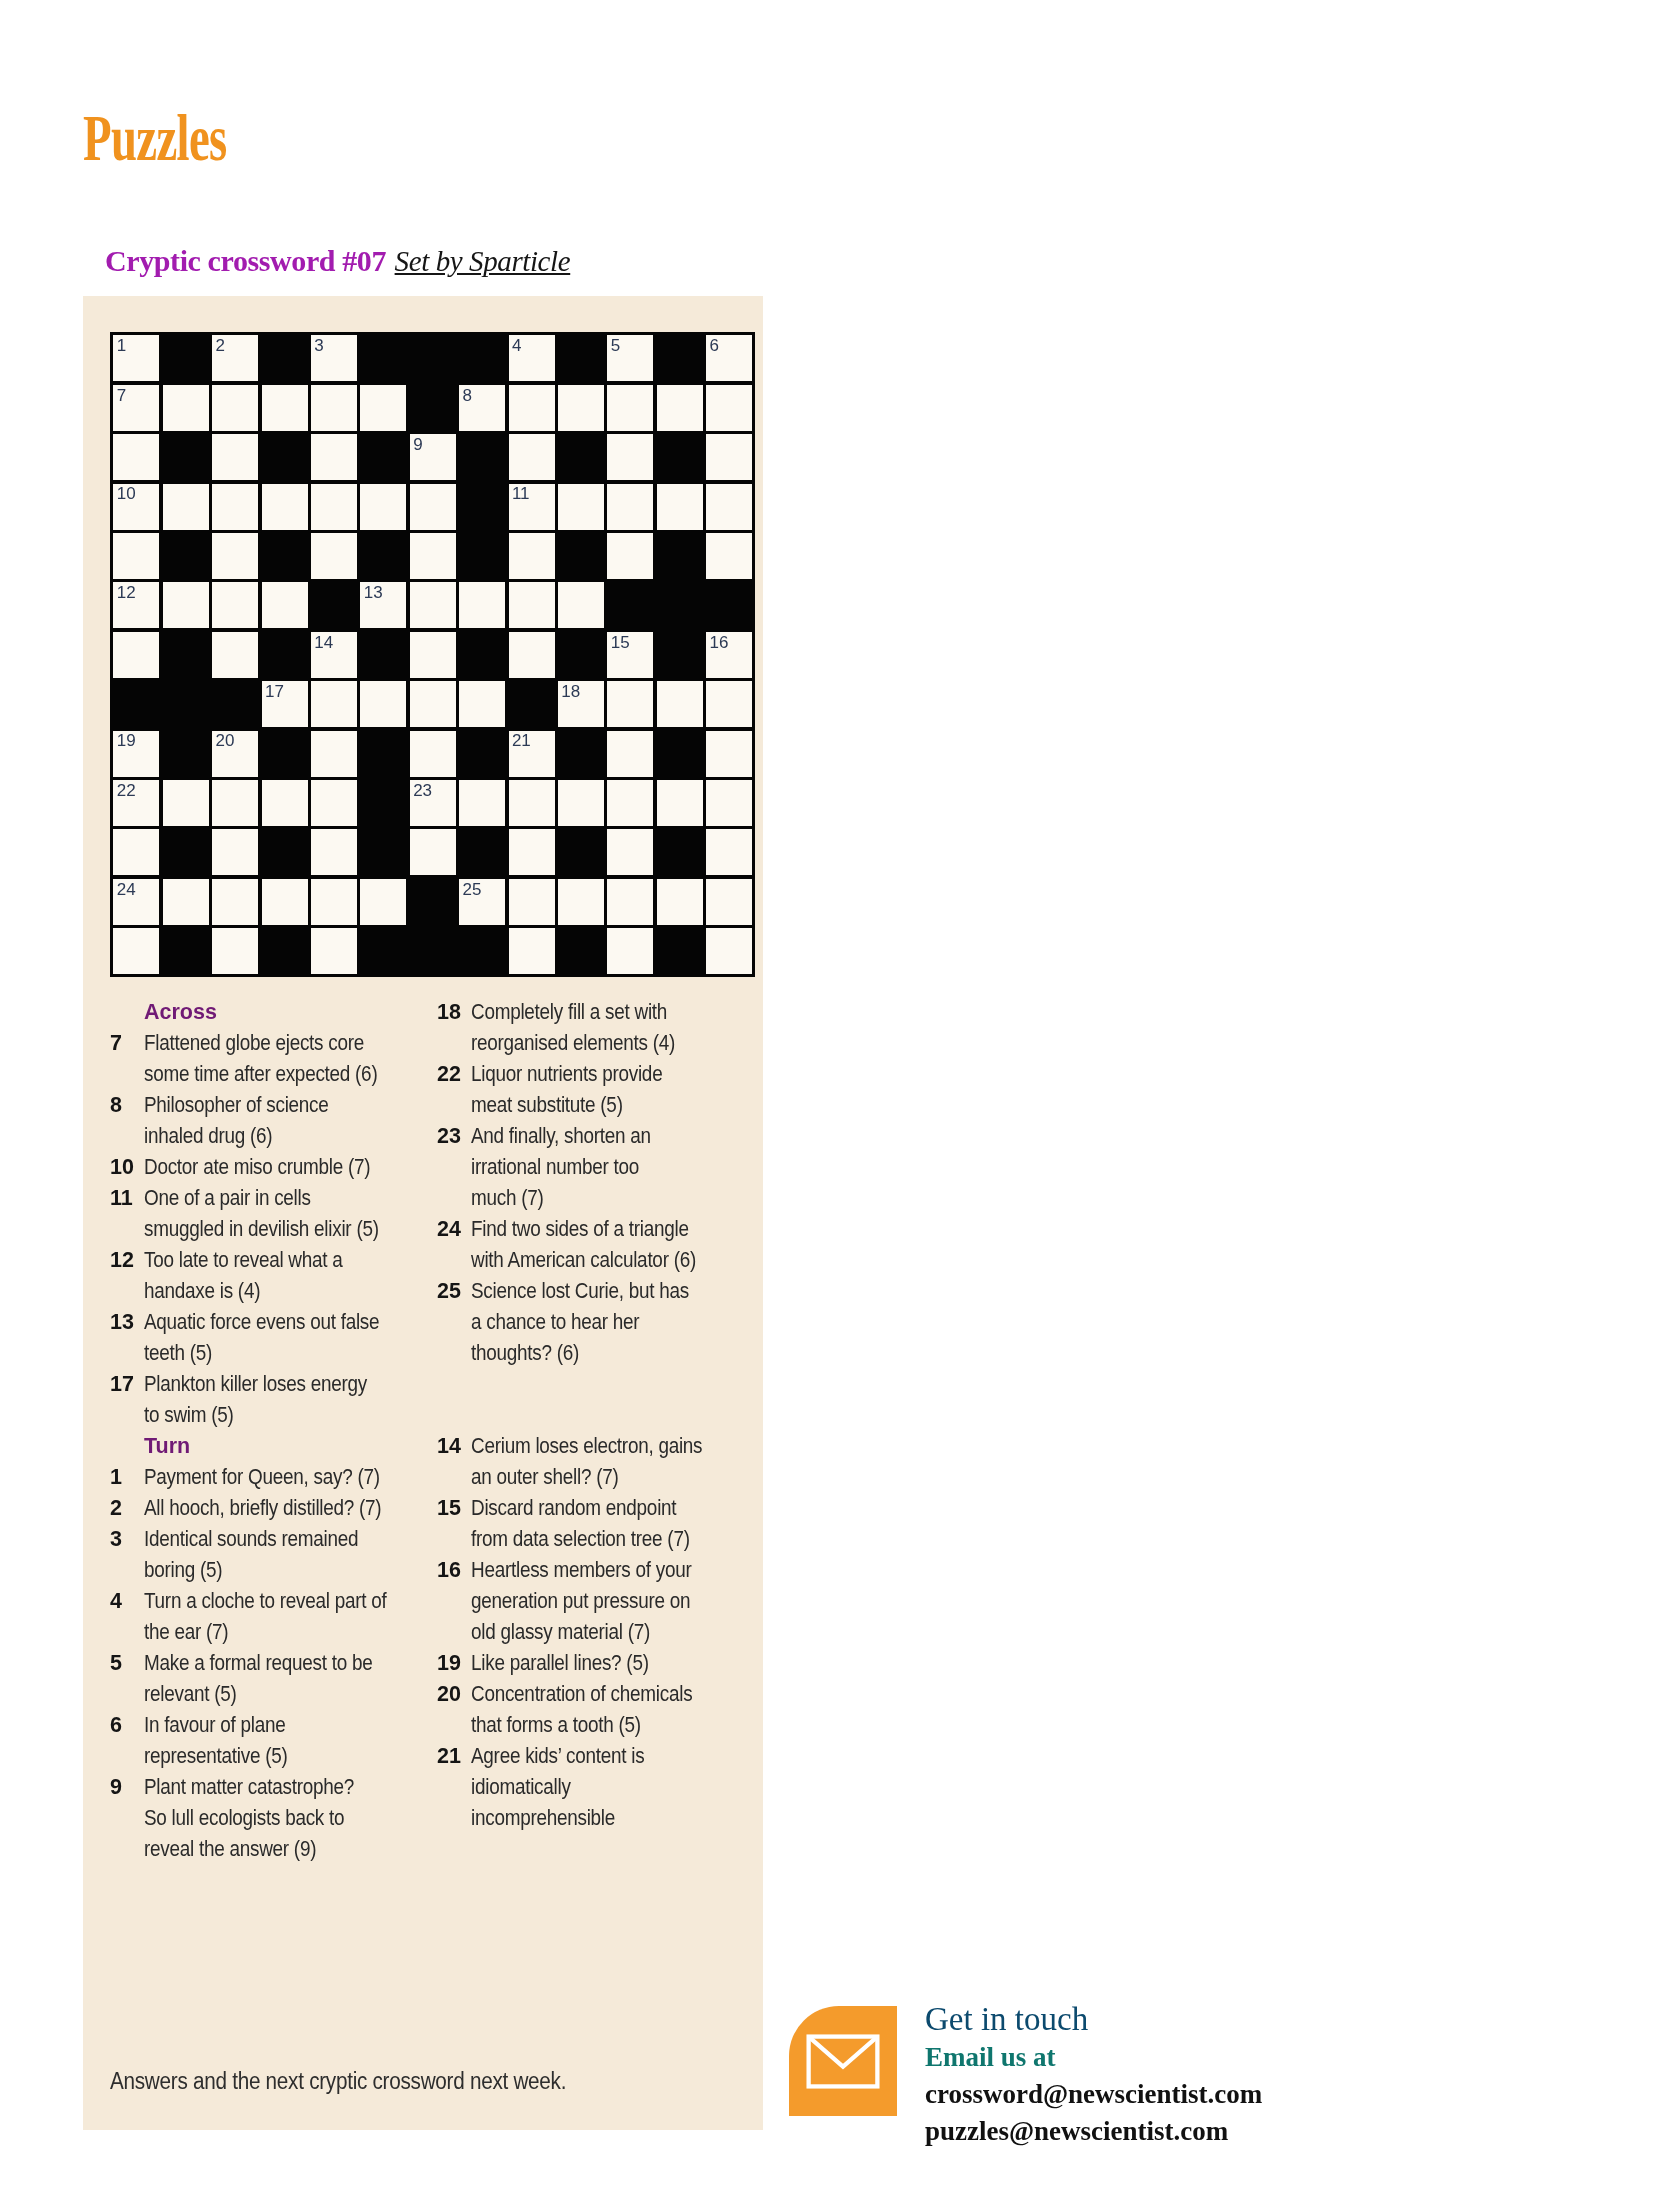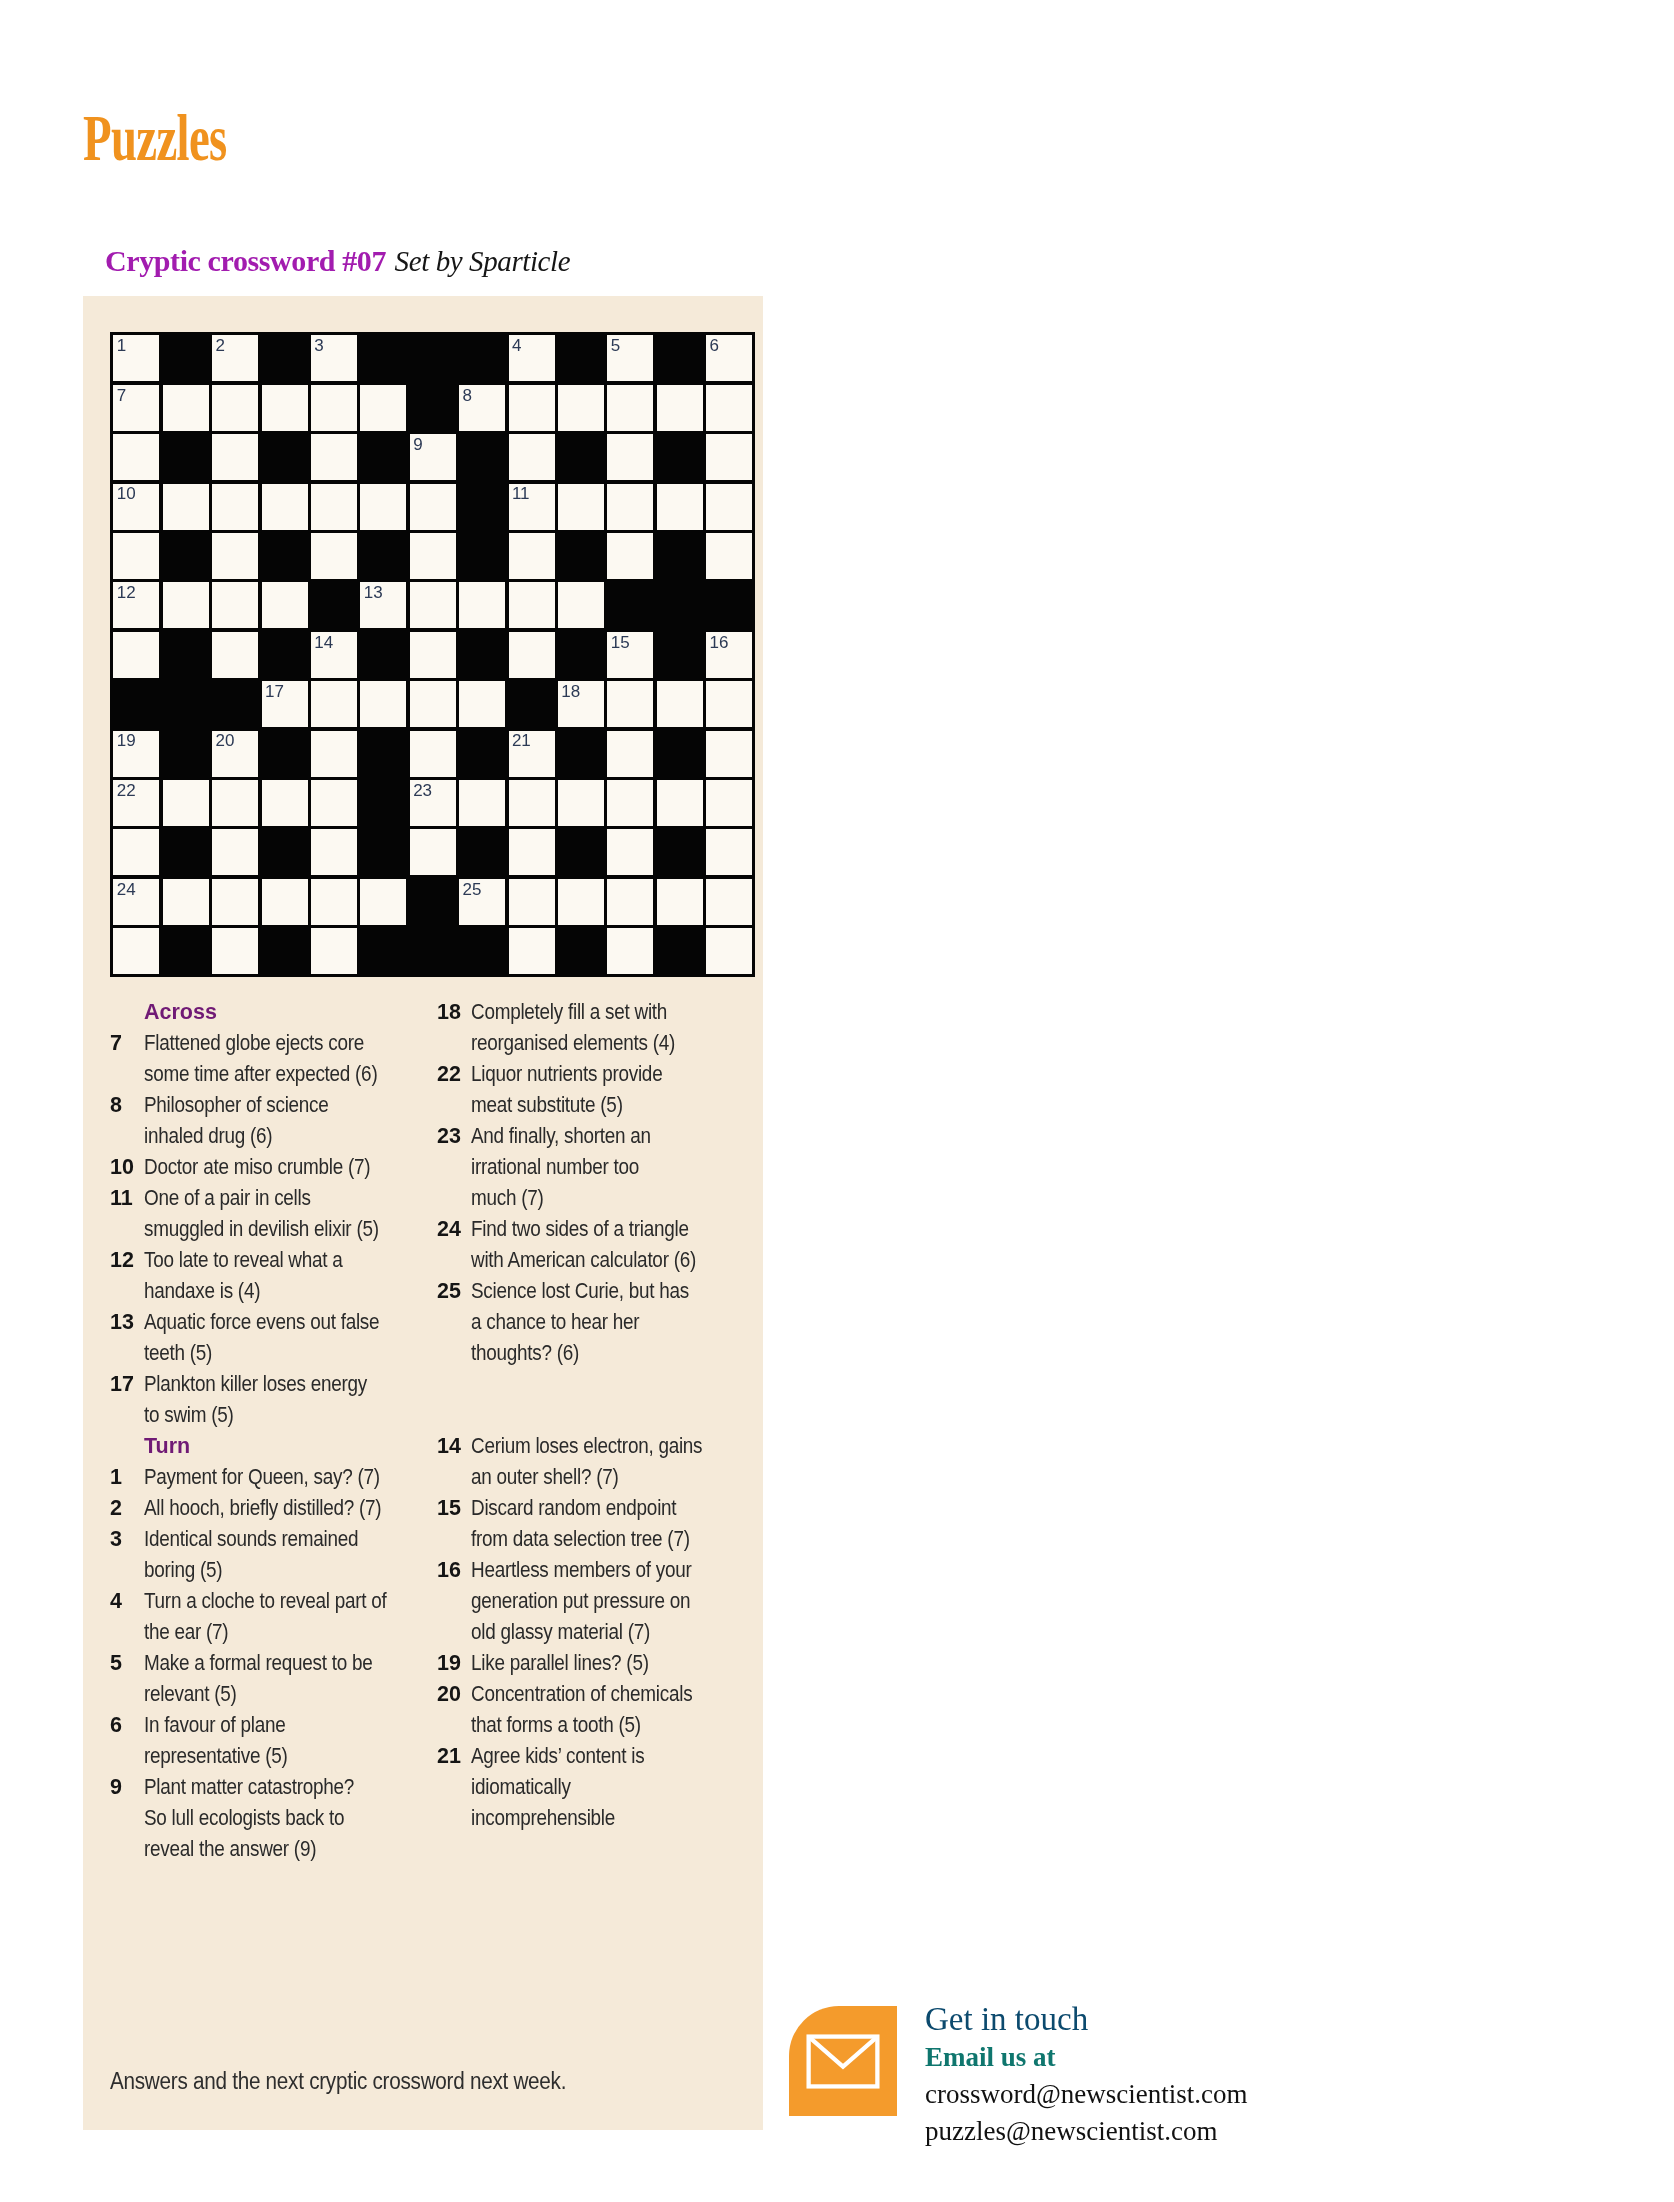--- a/index.html
+++ b/index.html
@@ -8,21 +8,21 @@
 
   .section-title{position:absolute;left:83px;top:57px;margin:0;
         font-family:"Liberation Serif",serif;font-weight:700;font-size:65px;
         color:#F0921E;letter-spacing:-0.9px;transform:scaleX(.72);transform-origin:0 0;
         white-space:nowrap;}
 
   .heading-row{position:absolute;left:105px;top:200px;white-space:nowrap;}
   .puzzle-title{font-family:"Liberation Serif",serif;font-weight:700;
         font-size:30px;color:#a21caf;letter-spacing:-0.4px;}
   .setter{font-family:"Liberation Serif",serif;font-style:italic;font-weight:400;
-        font-size:29px;color:#161616;margin-left:8.6px;letter-spacing:-0.4px;}
+        font-size:29px;color:#161616;margin-left:8.6px;letter-spacing:-0.4px;text-decoration:underline;}
 
   .panel{position:absolute;left:83px;top:252px;width:680px;height:1834px;
         background:#F5EAD9;}
 
   
   .grid{position:absolute;left:27px;top:36px;display:grid;
         grid-template-columns:repeat(13,46px);grid-template-rows:repeat(13,46px);
         gap:3.4px;background:#050505;padding:3.4px;width:max-content;}
   .cell{position:relative;}
   .cell.black{background:#050505;}
@@ -45,21 +45,21 @@
         letter-spacing:-0.3px;transform:scaleX(.9);transform-origin:0 0;white-space:nowrap;}
 
   
   .badge{position:absolute;left:789px;top:1962px;width:108px;height:110px;
         background:#F49B2C;border-radius:50px 0 0 0;}
   .badge svg{position:absolute;left:17px;top:27.5px;}
   .contact-text{position:absolute;left:925px;top:1955px;
         font-family:"Liberation Serif",serif;white-space:nowrap;}
   .contact-heading{font-size:33px;font-weight:400;color:#0c4a6e;line-height:40px;}
   .contact-sub{font-size:27px;font-weight:700;color:#0f766e;line-height:37px;}
-  .contact-email{font-size:27px;font-weight:400;color:#111111;line-height:37px;}
+  .contact-email{font-size:27px;font-weight:700;color:#111111;line-height:37px;}
 </style>
 </head>
 <body>
 
 <div class="page">
 
   <h1 class="section-title">Puzzles</h1>
 
   <div class="heading-row">
     <span class="puzzle-title">Cryptic crossword #07</span><span class="setter">Set by Sparticle</span>

